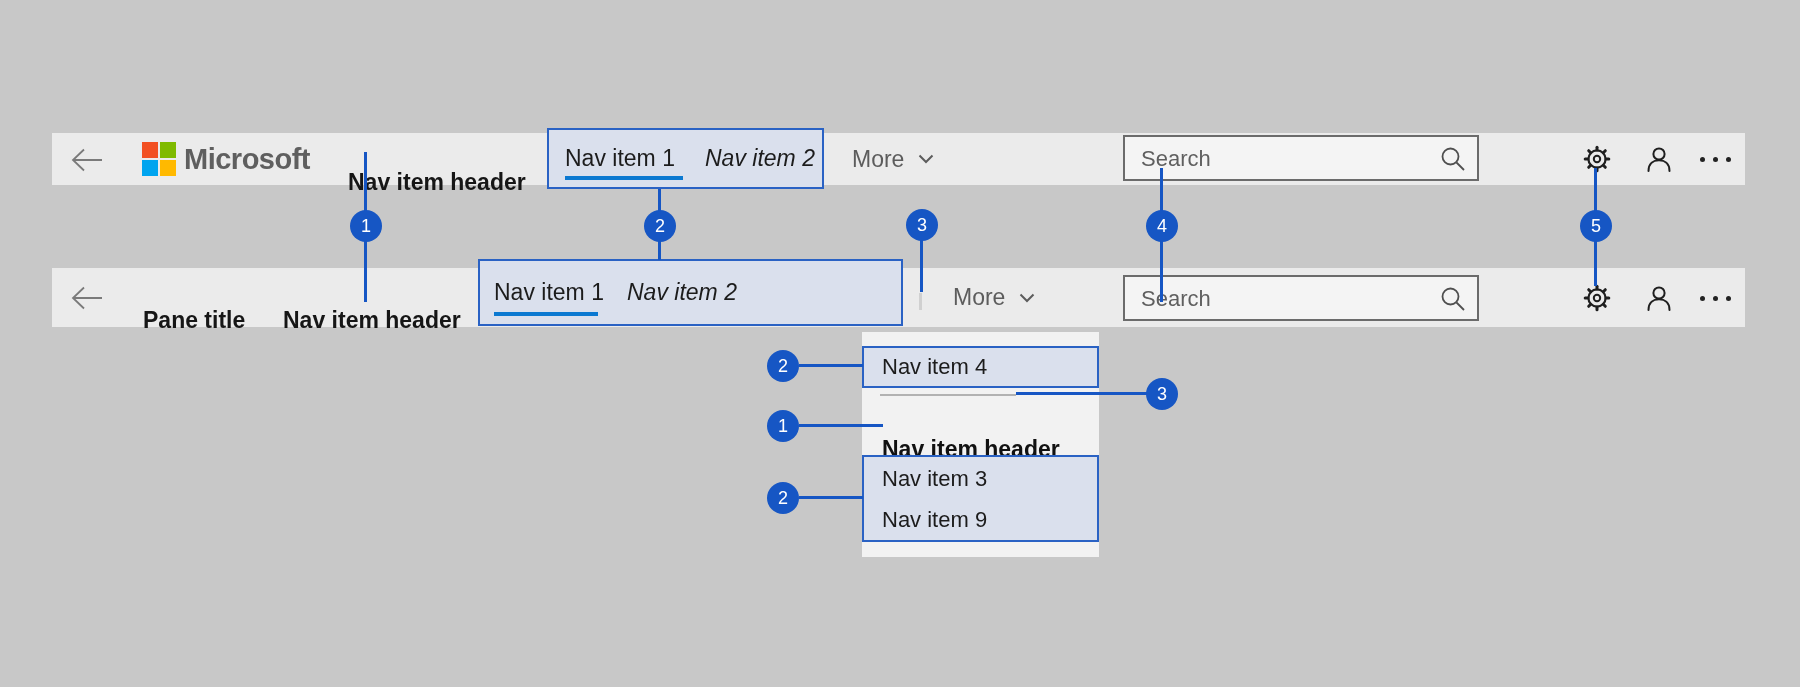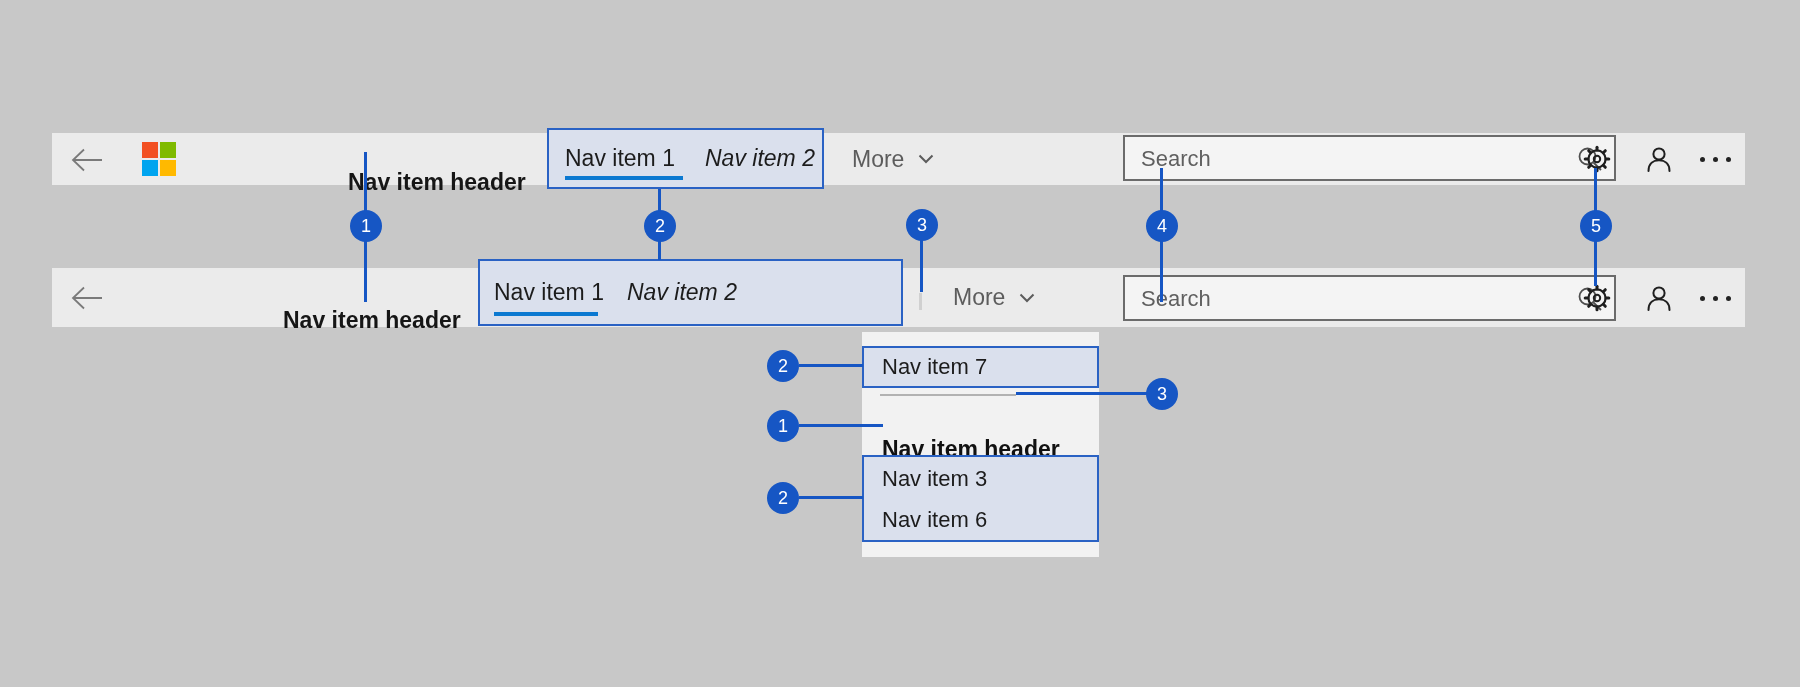--- a/index.html
+++ b/index.html
@@ -18,21 +18,21 @@
   #pane-bar .bar-text{line-height:59px;}
   .bold{font-weight:700;margin-top:23px;}
   .muted{color:#6e6e6e;font-style:italic;}
   .more-label{color:#5c5c5c;}
   .logo-grid{display:grid;grid-template-columns:16px 16px;grid-template-rows:16px 16px;gap:2px;}
   .logo-grid .sq{width:16px;height:16px;}
   .sq.red{background:var(--ms-red,#f25022);} .sq.green{background:var(--ms-green,#7fba00);}
   .sq.blue{background:var(--ms-blue,#00a4ef);} .sq.yellow{background:var(--ms-yellow,#ffb900);}
   .logo-text{font-size:29px;font-weight:700;letter-spacing:-0.5px;color:var(--logo-gray,#5f5f5f);}
   #top-bar .logo-text{line-height:52px;}
-  .search-box{position:absolute;width:493px;height:46px;box-sizing:border-box;
+  .search-box{position:absolute;width:356px;height:46px;box-sizing:border-box;
     border:2px solid var(--search-border,#6b6b6b);background:var(--search-bg,#f4f4f4);}
   .search-box input{position:absolute;left:14px;top:0;width:380px;height:42px;border:0;outline:0;
     background:transparent;font-family:inherit;font-size:22px;color:#333;}
   .search-box input::placeholder{color:#5f5f5f;opacity:1;}
   .search-box .mag{position:absolute;right:10px;top:8px;cursor:pointer;}
   .icon-btn{position:absolute;cursor:pointer;}
   .dots{display:flex;gap:8px;align-items:center;}
   .dots i{width:5px;height:5px;border-radius:50%;background:#222;}
   .ann-box{position:absolute;box-sizing:border-box;border:2px solid var(--annotation-border,#2a62c4);
     background:var(--annotation-fill,#dae0ed);}
@@ -60,20 +60,21 @@
       </span>
     </div>
     <div class="abs" style="left:90px;top:9px;cursor:pointer;">
       <div class="logo-grid">
         <div class="sq red"></div>
         <div class="sq green"></div>
         <div class="sq blue"></div>
         <div class="sq yellow"></div>
       </div>
     </div>
+    <span class="bar-text logo-text" style="left:132px;">Microsoft</span>
     <span class="bar-text bold" style="left:296px;cursor:pointer;">Nav item header</span>
     <div class="abs" style="left:800px;top:0;height:52px;display:flex;align-items:center;gap:13px;cursor:pointer;">
       <span class="more-label" style="font-size:23px;">More</span>
       <span style="display:flex;">
         <svg width="18" height="12" viewBox="0 0 18 12">
             <path d="M2.5 2.5 L9 9 L15.5 2.5" fill="none" stroke="#5c5c5c" stroke-width="2"></path>
           </svg>
       </span>
     </div>
     <div class="search-box" style="left:1071px;top:2px;">
@@ -125,20 +126,21 @@
   </div>
 
   <div id="pane-bar" class="bar">
     <div class="icon-btn" style="left:18px;top:17px;">
       <span>
         <svg width="34" height="26" viewBox="0 0 34 26">
             <path d="M32 13 H3 M14 2.5 L3 13 L14 23.5" fill="none" stroke="#7a7a7a" stroke-width="1.8"></path>
           </svg>
       </span>
     </div>
+    <span class="bar-text bold" style="left:91px;">Pane title</span>
     <span class="bar-text bold" style="left:231px;cursor:pointer;">Nav item header</span>
     <div class="v-divider" style="left:867px;top:25px;height:17px;"></div>
     <div class="abs" style="left:901px;top:0;height:59px;display:flex;align-items:center;gap:13px;cursor:pointer;">
       <span class="more-label" style="font-size:23px;">More</span>
       <span style="display:flex;">
         <svg width="18" height="12" viewBox="0 0 18 12">
             <path d="M2.5 2.5 L9 9 L15.5 2.5" fill="none" stroke="#5c5c5c" stroke-width="2"></path>
           </svg>
       </span>
     </div>
@@ -185,27 +187,27 @@
   </div>
 
   <div class="ann-box" style="left:478px;top:259px;width:425px;height:67px;">
     <span class="nav-item" style="left:14px;line-height:63px;">Nav item 1</span>
     <div class="sel-underline" style="left:14px;top:51px;width:104px;"></div>
     <span class="nav-item muted" style="left:147px;line-height:63px;">Nav item 2</span>
   </div>
 
   <div id="menu-panel"></div>
   <div class="ann-box" style="left:862px;top:346px;width:237px;height:42px;z-index:10;">
-    <span class="menu-text" style="left:18px;line-height:38px;">Nav item 7</span>
+    <span class="menu-text" style="left:18px;line-height:38px;">Nav item 4</span>
   </div>
   <div class="menu-sep"></div>
   <span class="menu-text bold abs" style="left:882px;top:413px;font-size:23px;color:#111;cursor:default;z-index:10;">Nav item header</span>
   <div class="ann-box" style="left:862px;top:455px;width:237px;height:87px;z-index:10;">
     <span class="menu-text" style="left:18px;top:0;line-height:43px;">Nav item 3</span>
-    <span class="menu-text" style="left:18px;top:42px;line-height:41px;">Nav item 6</span>
+    <span class="menu-text" style="left:18px;top:42px;line-height:41px;">Nav item 9</span>
   </div>
 
   <div class="cline" style="left:364px;top:152px;width:3px;height:150px;"></div>
   <div class="cline" style="left:658px;top:189px;width:3px;height:71px;"></div>
   <div class="cline" style="left:920px;top:226px;width:3px;height:66px;"></div>
   <div class="cline" style="left:1160px;top:168px;width:3px;height:134px;"></div>
   <div class="cline" style="left:1594px;top:168px;width:3px;height:118px;"></div>
   <div class="cline" style="left:799px;top:364px;width:64px;height:3px;"></div>
   <div class="cline" style="left:799px;top:424px;width:84px;height:3px;"></div>
   <div class="cline" style="left:799px;top:496px;width:64px;height:3px;"></div>

